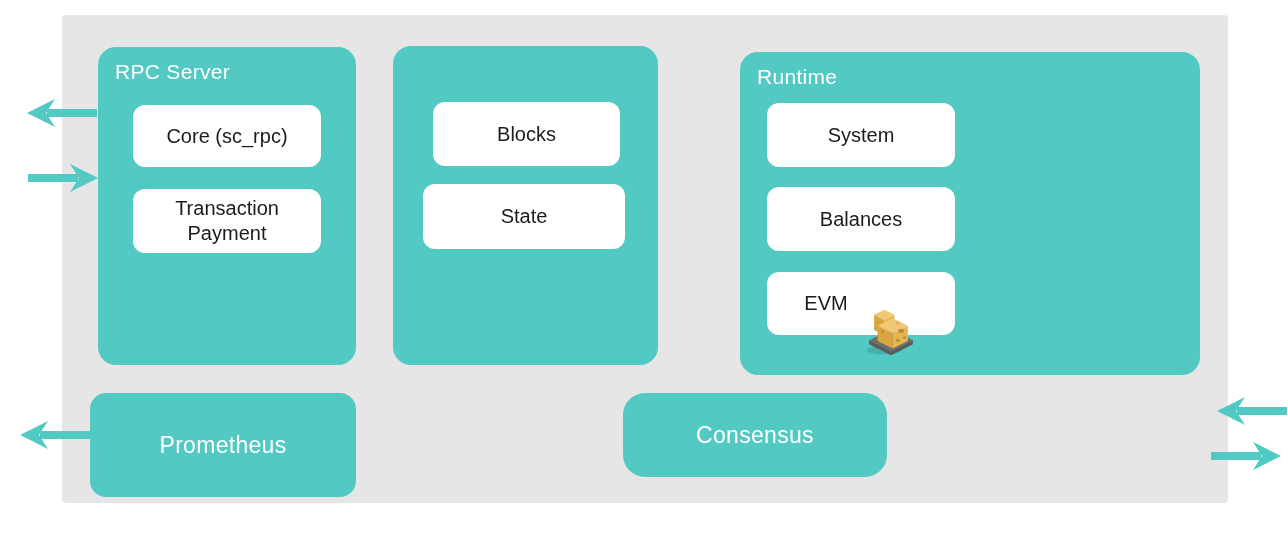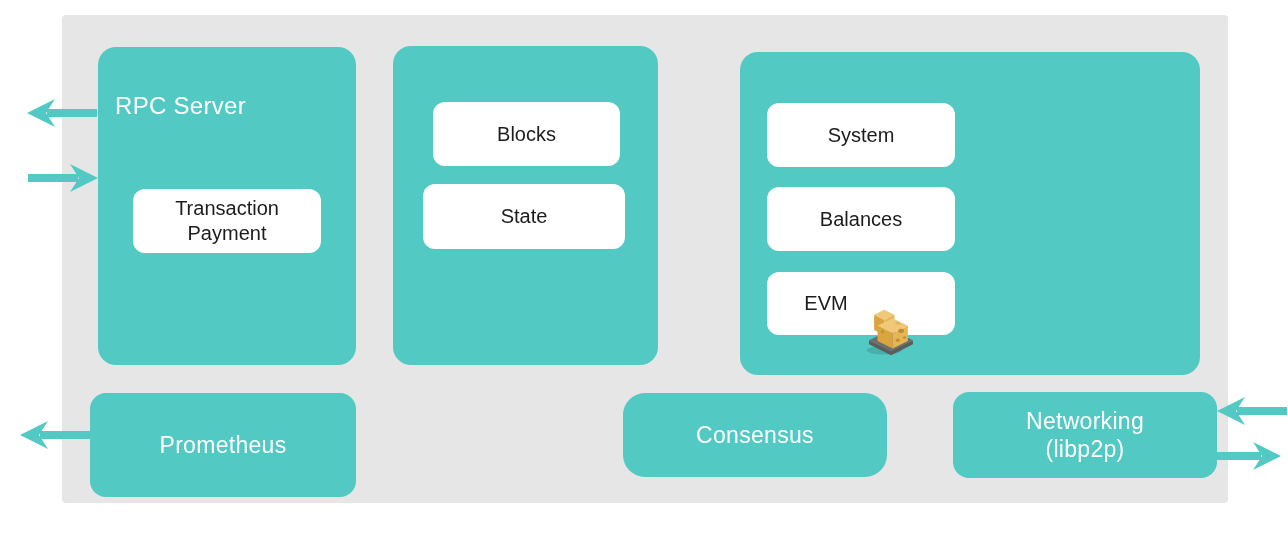--- a/index.html
+++ b/index.html
@@ -27,25 +27,24 @@
     border-radius: 4px;
   }
 
   .group {
     position: absolute;
     background: var(--teal);
     border-radius: 18px;
     color: var(--white);
   }
   .group-title {
-    font-size: 24px;
+    font-size: 21px;
     padding: 13px 0 0 17px;
     letter-spacing: 0.3px;
     white-space: nowrap;
-    margin-top: 32px;
   }
   .item {
     position: absolute;
     background: var(--white);
     border-radius: 12px;
     color: var(--text-dark);
     font-size: 20px;
     line-height: 25px;
     display: flex;
     align-items: center;
@@ -98,30 +97,32 @@
 </style>
 </head>
 <body>
 
 <div class="canvas">
 
   <div class="panel"></div>
 
   <div class="group" id="g-rpc">
     <div class="group-title">RPC Server</div>
+    <div class="item" id="it-core">Core (sc_rpc)</div>
     <div class="item" id="it-txpay">Transaction
 Payment</div>
   </div>
 
   <div class="group" id="g-storage">
     <div class="item" id="it-blocks">Blocks</div>
     <div class="item" id="it-state">State</div>
   </div>
 
   <div class="group" id="g-runtime">
+    <div class="group-title">Runtime</div>
     <div class="item" id="it-balances">Balances</div>
     <div class="item" id="it-system">System</div>
     <div class="item" id="it-evm">
       <span>EVM</span>
       <span class="cheese-icon">
         <svg viewBox="0 0 64 64" width="54" height="54" aria-hidden="true">
           <ellipse cx="24" cy="56" rx="21" ry="5" fill="#000000" opacity="0.12"></ellipse>
 
           <polygon points="6,44 32,57 58,44 58,49 32,62 6,49" fill="#5c5c5c"></polygon>
           <polygon points="6,44 32,57 58,44 32,31" fill="#6e6e6e"></polygon>
@@ -139,22 +140,20 @@
           <ellipse cx="48" cy="41" rx="1.8" ry="1.5" fill="#c08a36"></ellipse>
           <ellipse cx="40" cy="24" rx="3" ry="1.8" fill="#ddb65f"></ellipse>
           <ellipse cx="22" cy="34" rx="1.6" ry="2" fill="#c08a36"></ellipse>
         </svg>
       </span>
     </div>
   </div>
 
   <div class="node" id="n-prometheus">Prometheus</div>
   <div class="node" id="n-consensus">Consensus</div>
-  <div class="node" id="n-networking">Networking
-(libp2p)</div>
 
   <div class="arrow flip" id="ar-rpc-out">
     <svg viewBox="0 0 70 30" width="70" height="30" aria-hidden="true">
       <rect x="0" y="11" width="50" height="8" fill="currentColor"></rect>
       <polygon points="70,15 42,1 51,15 42,29" fill="currentColor"></polygon>
     </svg>
   </div>
   <div class="arrow" id="ar-rpc-in">
     <svg viewBox="0 0 70 30" width="70" height="30" aria-hidden="true">
       <rect x="0" y="11" width="50" height="8" fill="currentColor"></rect>

